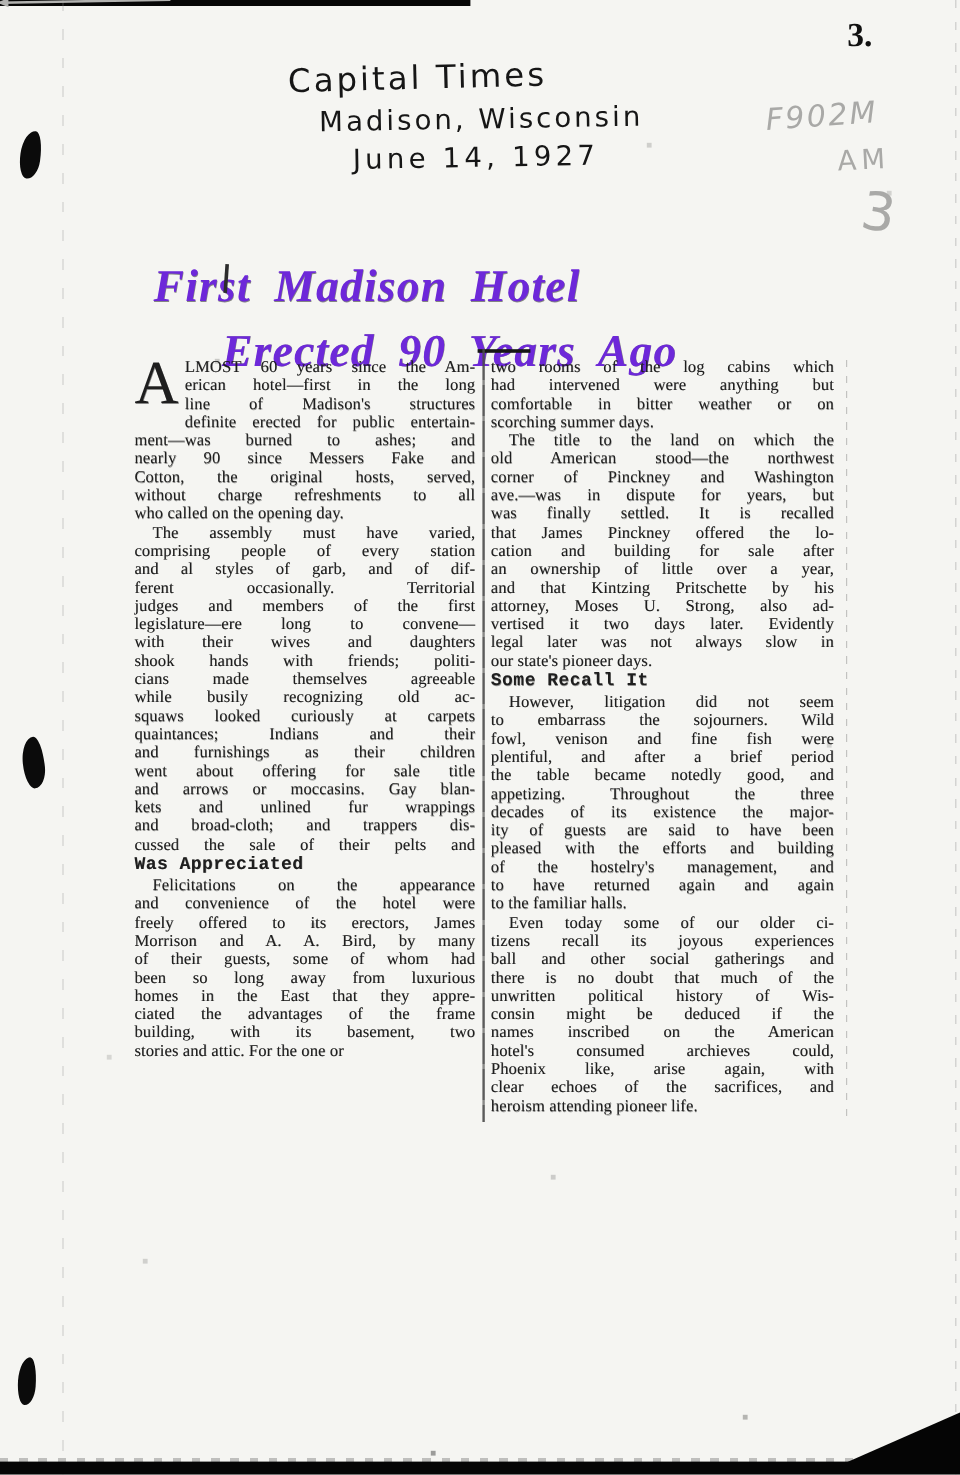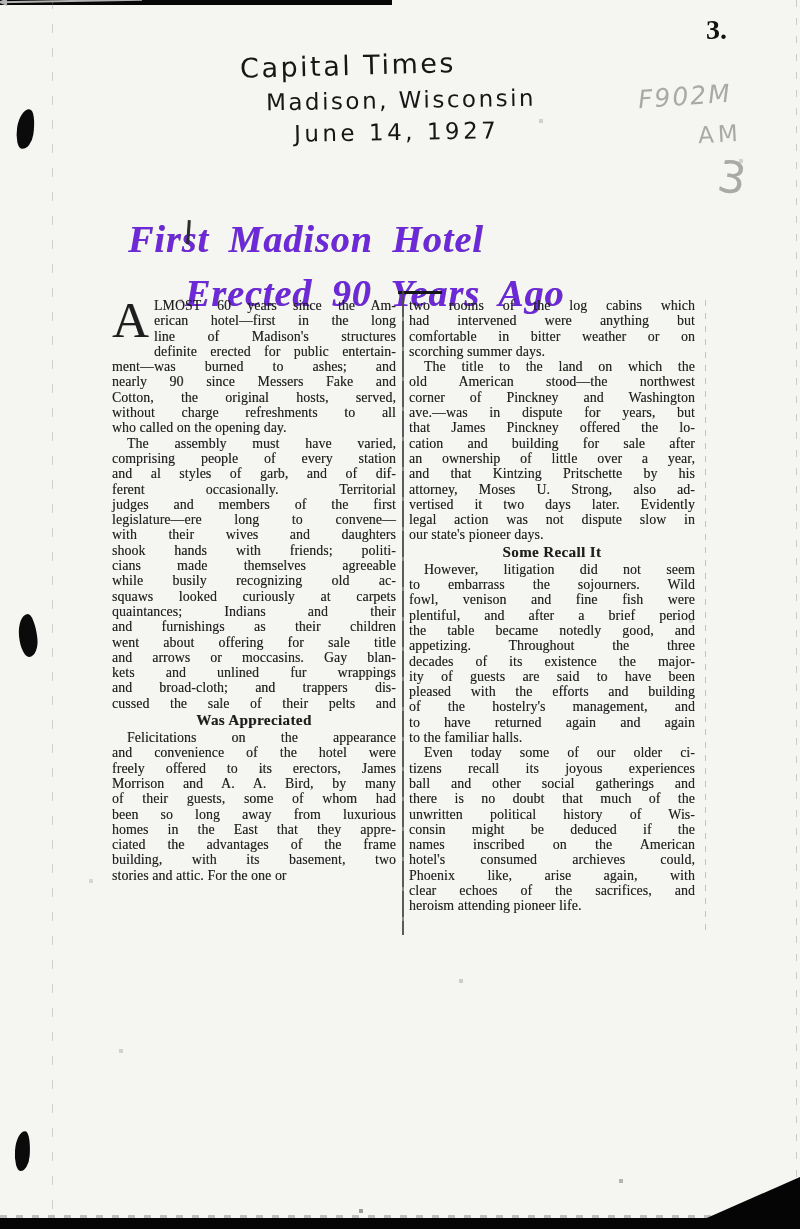--- a/index.html
+++ b/index.html
@@ -64,22 +64,22 @@
   .rule-faint-right { position:absolute; left:593px; top:2px; width:1px; height:630px;
                background:repeating-linear-gradient(#c2c2c0 0 6px, transparent 6px 13px); }
   .col-top-dash { position:absolute; left:286px; top:-7px; width:44px; height:3px; background:#161616; }
   .para { margin:0; }
   .line { font-size:13.8px; line-height:15.3px; height:15.3px;
           text-align:justify; text-align-last:justify;
           text-shadow:0.3px 0.3px 0 rgba(25,25,25,.45); letter-spacing:0.1px; }
   .line.last { text-align-last:left; }
   .line.indent { padding-left:15px; }
   .subhead { font-weight:bold; font-size:15px; line-height:17px; height:17px;
-             text-align:center; letter-spacing:0.4px;
-             text-shadow:0.3px 0.3px 0 rgba(25,25,25,.45); margin:1px 0; }
+             text-align:left; letter-spacing:0.4px;
+             text-shadow:0.3px 0.3px 0 rgba(25,25,25,.45); margin:1px 0;font-family:Liberation Mono, monospace; }
   .dropcap { float:left; width:40px; height:45px; margin:1px 2px 0 0;
              font-size:51px; line-height:43px; font-family:"Liberation Serif",serif;
              text-shadow:0.4px 0.4px 0 rgba(25,25,25,.5); }
 </style>
 </head>
 <body>
 
 <div class="page">
 
   <div class="strip-top"></div>
@@ -160,27 +160,28 @@
           <div class="line">two rooms of the log cabins which</div>
           <div class="line">had intervened were anything but</div>
           <div class="line">comfortable in bitter weather or on</div>
           <div class="line last">scorching summer days.</div>
         </div>
         <div class="para">
           <div class="line indent">The title to the land on which the</div>
           <div class="line">old American stood—the northwest</div>
           <div class="line">corner of Pinckney and Washington</div>
           <div class="line">ave.—was in dispute for years, but</div>
+          <div class="line">was finally settled.  It is recalled</div>
           <div class="line">that James Pinckney offered the lo-</div>
           <div class="line">cation and building for sale after</div>
           <div class="line">an ownership of little over a year,</div>
           <div class="line">and that Kintzing Pritschette by his</div>
           <div class="line">attorney, Moses U. Strong, also ad-</div>
           <div class="line">vertised it two days later. Evidently</div>
-          <div class="line">legal action was not dispute slow in</div>
+          <div class="line">legal later was not always slow in</div>
           <div class="line last">our state's pioneer days.</div>
         </div>
         <div class="subhead">Some Recall It</div>
         <div class="para">
           <div class="line indent">However, litigation did not seem</div>
           <div class="line">to embarrass the sojourners.  Wild</div>
           <div class="line">fowl,  venison and fine fish were</div>
           <div class="line">plentiful, and after a brief period</div>
           <div class="line">the table became notedly good, and</div>
           <div class="line">appetizing.   Throughout the three</div>

